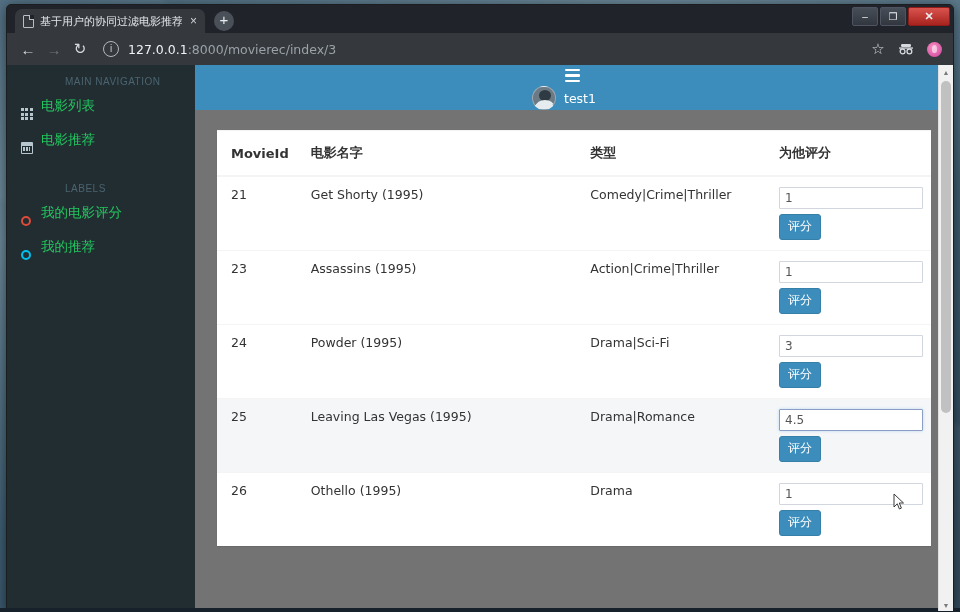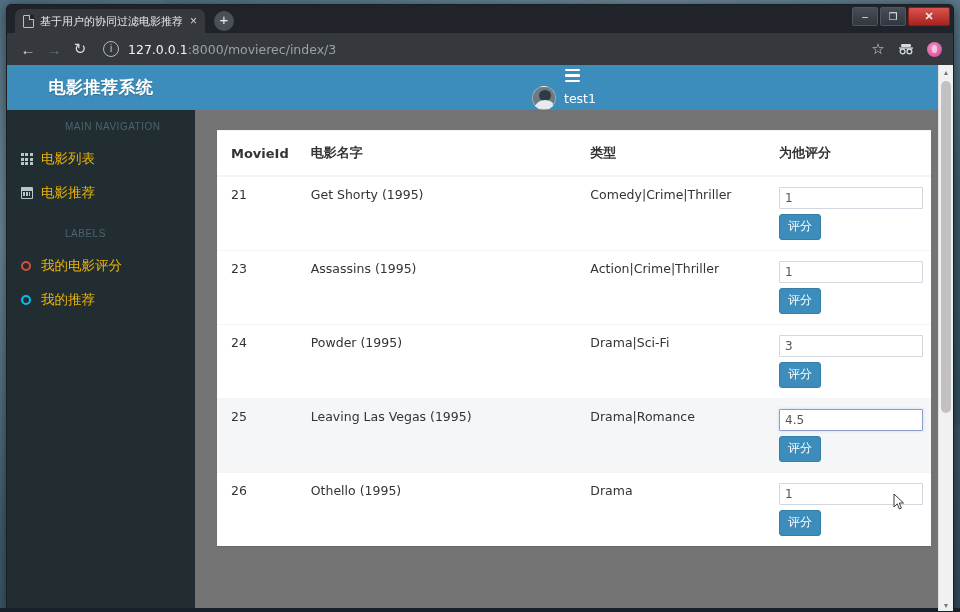--- a/index.html
+++ b/index.html
@@ -173,24 +173,24 @@
     text-shadow: 0 1px 1px rgba(0,0,0,.25);
   }
   .side-header {
     color: #4b646f; font-size: 10px;
     letter-spacing: .5px;
     padding: 11px 14px 10px 14px;
     font-family: "Liberation Sans", sans-serif;
     margin-left: 44px;
   }
   .side-item {
-    display: flex; align-items: center;
+    display: flex; 
     height: 34px;
     padding: 0 14px;
-    color: #eab308; font-size: 13.5px;
+    color: #22c55e; font-size: 13.5px;
     cursor: pointer;
     font-family: "DejaVu Sans", sans-serif;
   }
   .side-icon {
     width: 20px; flex: 0 0 20px;
     font-size: 12px; color: #b8c7ce;
     display: flex; align-items: center;
   }
   
   .icon-grid {
@@ -407,23 +407,20 @@
           <circle cx="11.4" cy="8.4" r="2.4" fill="none" stroke="#d6dade" stroke-width="1.3"></circle>
         </svg>
       </div>
       <div id="profile-avatar-browser"></div>
     </div>
   </div>
 
   <div id="page">
 
     <div id="sidebar">
-      <div id="brand">
-        <span id="brand-text">电影推荐系统</span>
-      </div>
 
       <div class="side-header">MAIN NAVIGATION</div>
 
       <div class="side-item">
         <span class="side-icon">
           <span class="icon-grid">
               <i></i>
               <i></i>
               <i></i>
               <i></i>

